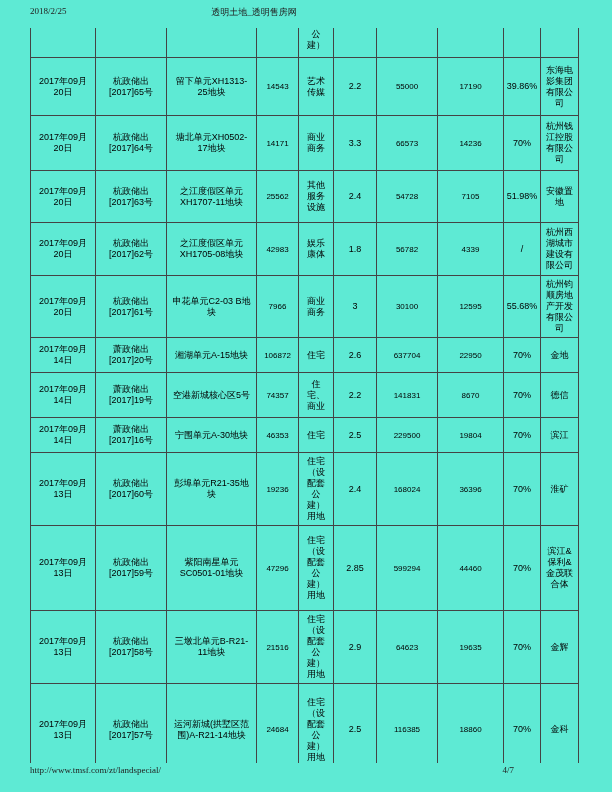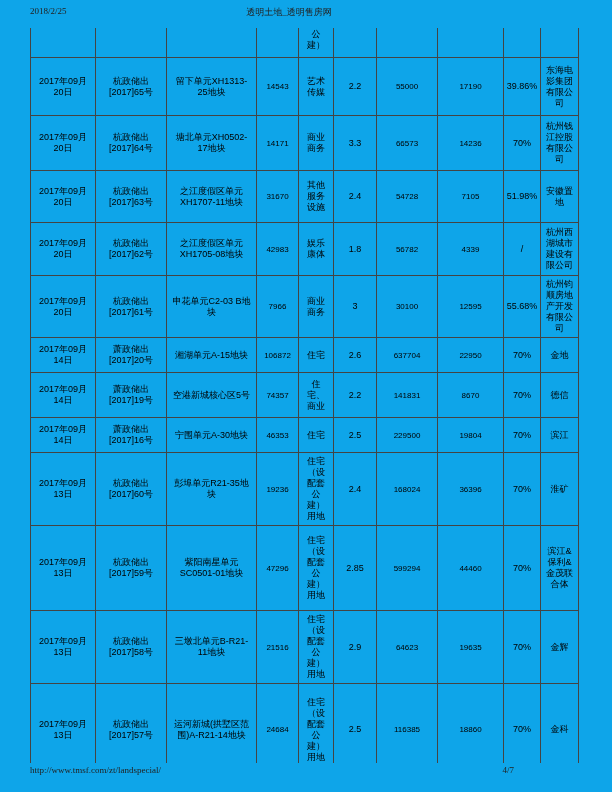--- a/index.html
+++ b/index.html
@@ -1,30 +1,30 @@
 <!DOCTYPE html>
 <html><head>
 <meta charset="utf-8">
 <style>
   html,body{margin:0;padding:0;background:#fff;}
   .page{
     position:relative;
     width:612px;height:792px;
-    background:#0ea5e9;
+    background:#5eead4;
     overflow:hidden;
     font-family:"Liberation Sans", sans-serif;
     color:#000;
   }
   .print-header{
     position:absolute;top:6px;left:0;width:612px;height:14px;
     font-family:"Liberation Serif", serif;
     font-size:9px;color:#222;
   }
   .print-header .hdr-date{position:absolute;left:30px;top:0;}
-  .print-header .hdr-title{position:absolute;left:0;width:508px;text-align:center;top:0;padding-left:35px;}
+  .print-header .hdr-title{position:absolute;left:0;width:508px;text-align:center;top:0;}
   .print-footer{
     position:absolute;top:765px;left:0;width:548px;height:14px;
     font-family:"Liberation Serif", serif;
     font-size:9px;color:#222;
   }
   .print-footer .ftr-url{position:absolute;left:30px;top:0;}
   .print-footer .ftr-page{position:absolute;right:34px;top:0;margin-left:31px;}
   .table-clip{
     position:absolute;left:30px;top:28px;width:550px;height:735px;
     overflow:hidden;
@@ -142,21 +142,21 @@
 有限公
 司</td>
           </tr>
           <tr>
             <td class="c-date">2017年09月
 20日</td>
             <td class="c-doc_no">杭政储出
 [2017]63号</td>
             <td class="c-plot">之江度假区单元
 XH1707-11地块</td>
-            <td class="c-area">31670</td>
+            <td class="c-area">25562</td>
             <td class="c-use_type">其他
 服务
 设施</td>
             <td class="c-ratio">2.4</td>
             <td class="c-start_price">54728</td>
             <td class="c-unit_price">7105</td>
             <td class="c-premium">51.98%</td>
             <td class="c-buyer">安徽置
 地</td>
           </tr>

